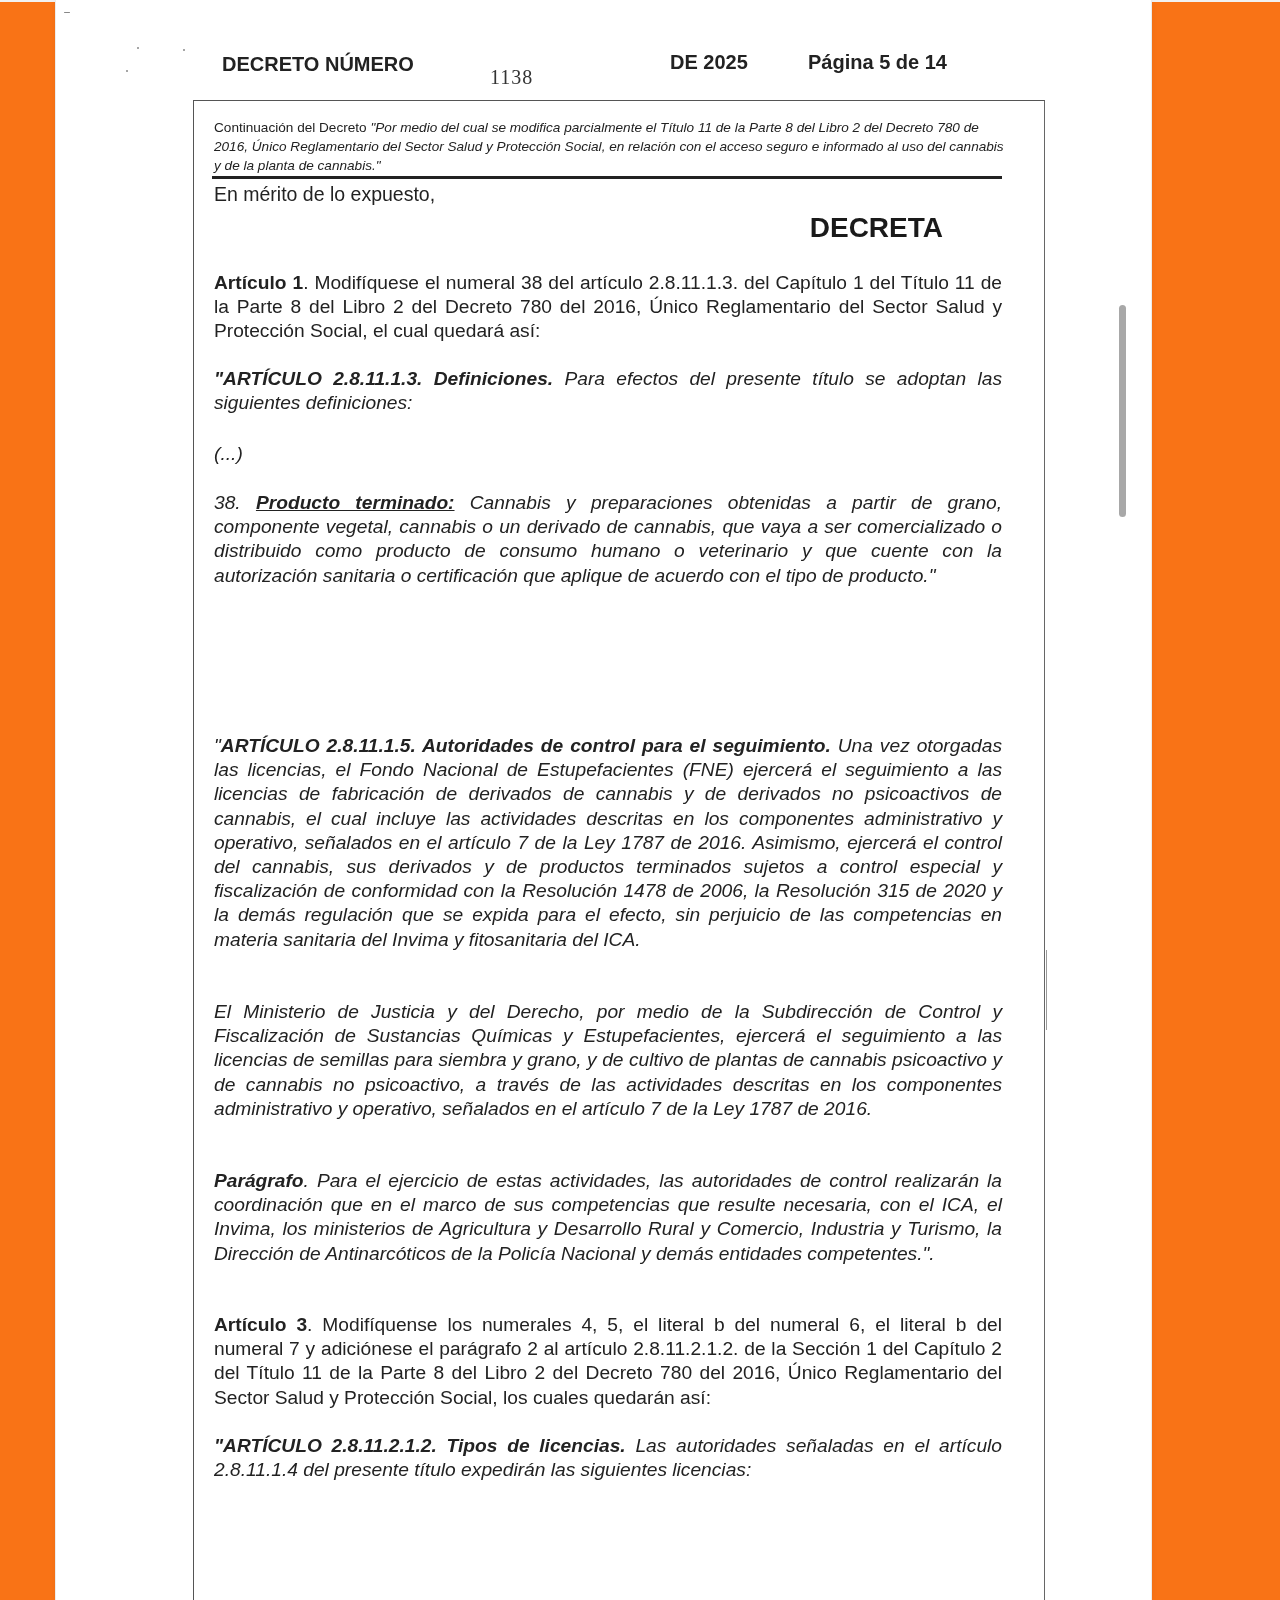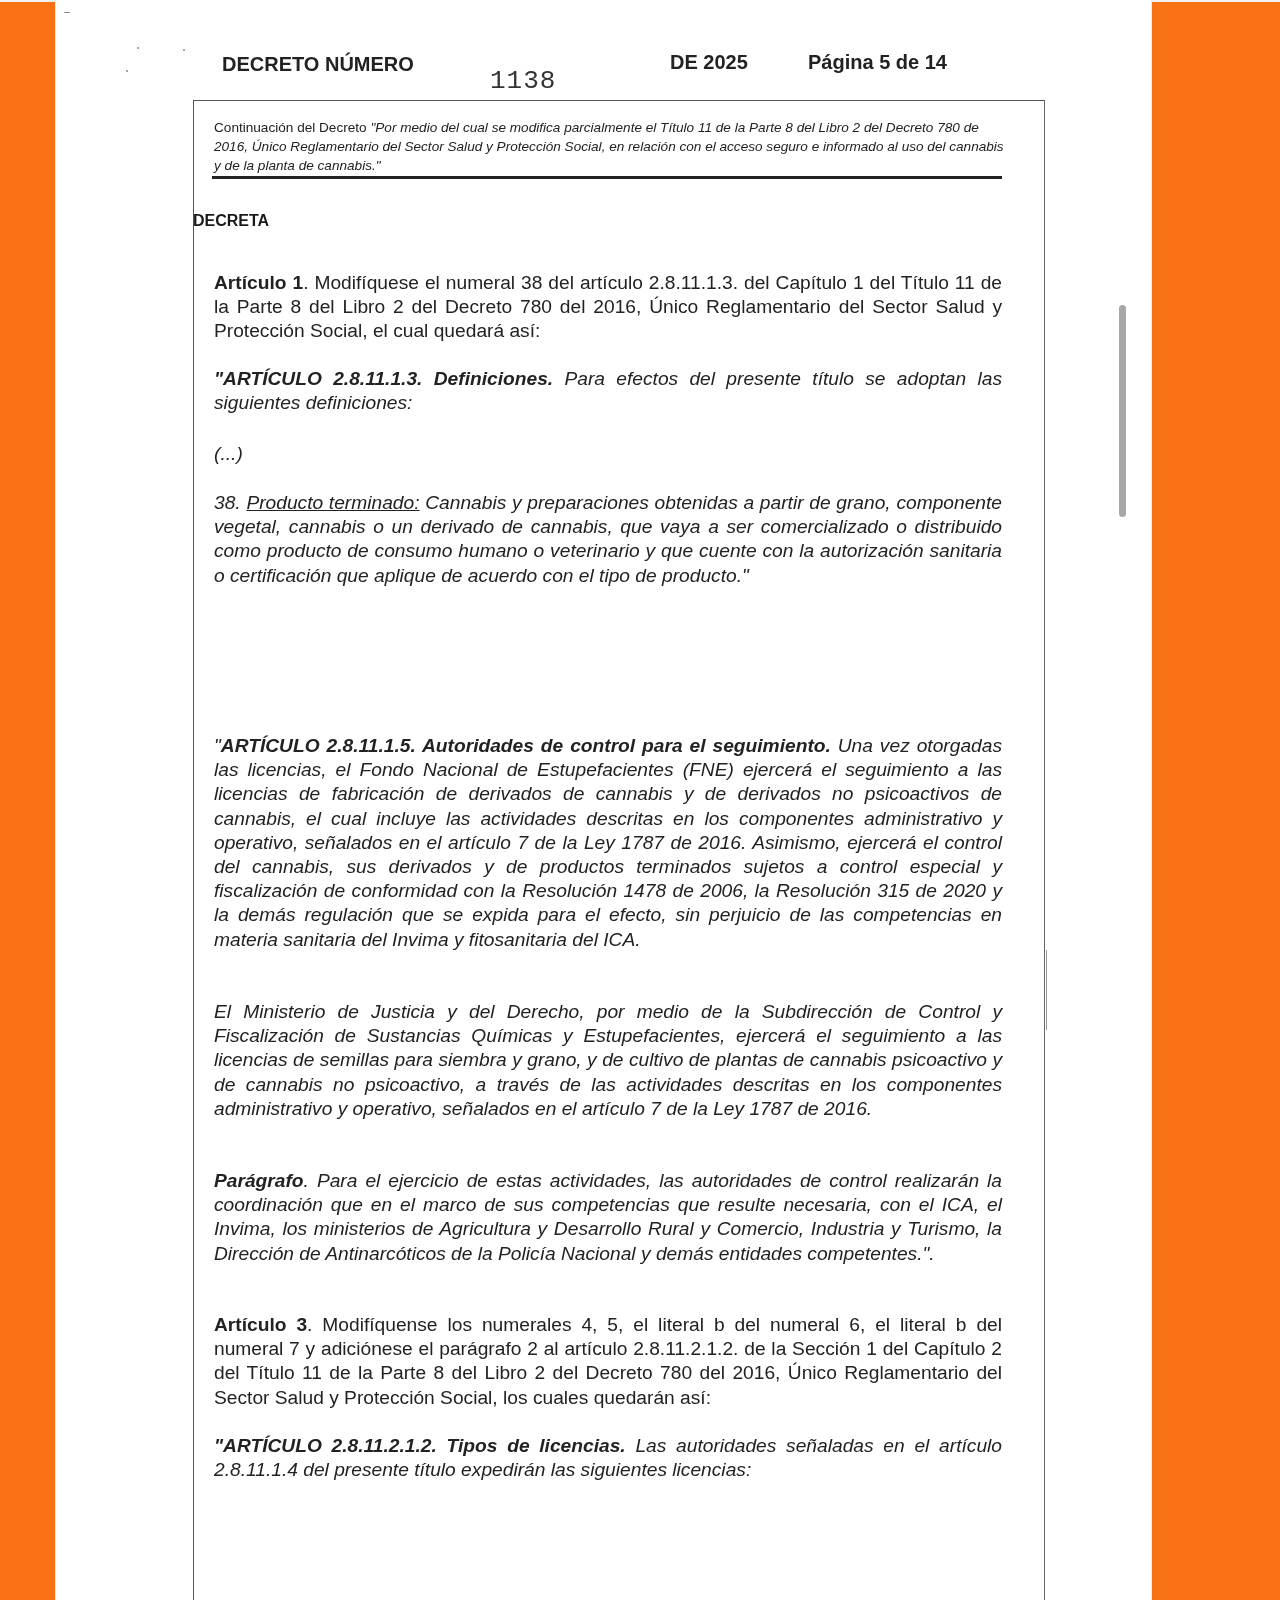--- a/index.html
+++ b/index.html
@@ -21,22 +21,22 @@
     border-right: 1px solid #ececec;
     box-shadow: 0 0 6px rgba(0,0,0,0.06);
   }
   .top-edge { position:absolute; left:0; top:0; width:1280px; height:2px; background:#f2f2f2; }
   .speck { position:absolute; width:2px; height:2px; background:#888; border-radius:1px; }
   .header {
     position: absolute; top: 48px; left: 0; width: 1280px; height: 50px;
   }
   .hdr-label { position:absolute; font-weight:bold; font-size:20px; color:#222; }
   .hdr-number {
-    position:absolute; left:490px; top:18px; font-family:Liberation Mono, monospace;
-    font-size:26px; letter-spacing:1px; color:#333;
+    position:absolute; left:490px; top:18px; font-family:Liberation Serif, serif;
+    font-size:20px; letter-spacing:1px; color:#333;
   }
   .frame {
     position: absolute; left: 193px; top: 100px; width: 850px; height: 1500px;
     border-left: 1.5px solid #555;
     border-right: 1.5px solid #666;
     border-top: 1.5px solid #555;
   }
   .content { position:absolute; left: 214px; width: 790px; }
   .continuation {
     top: 118px; font-size: 13.6px; line-height: 19px; color:#222;
@@ -45,26 +45,26 @@
   .continuation i { font-style: italic; }
   .rule {
     position:absolute; left: 212px; top: 176px; width: 790px; height: 2.5px; background:#222;
   }
   p { margin: 0; }
   .body-text {
     font-size: 19.2px; line-height: 24.2px; color:#222; text-align: justify;
   }
   .block { position:absolute; left:214px; width:788px; }
   .center-title {
-    position:absolute; left:193px; width:750px; top:212px; text-align:left;
-    font-weight:bold; font-size:16px;
+    position:absolute; left:193px; width:750px; top:212px; text-align:right;
+    font-weight:bold; font-size:28px;
   }
   .it { font-style: italic; }
   .b { font-weight: bold; }
-  .u { text-decoration: underline; }
+  .u { text-decoration: underline; font-weight: bold; }
   .scroll-track {
     position:absolute; left: 1115px; top: 100px; width: 14px; height: 1400px;
   }
   .scroll-thumb {
     position:absolute; left: 1119px; top: 305px; width: 7px; height: 212px;
     background:#a8a8a8; border-radius: 4px;
   }
   .faint-line { position:absolute; width:1px; background:#aaa; }
 </style>
 </head>
@@ -88,20 +88,21 @@
 
   <div class="frame"></div>
   <div class="faint-line" style="left:1046px;top:950px;height:80px;background:#999;"></div>
 
   <div class="content continuation">
     <b>Continuación del Decreto</b>
     <i>"Por medio del cual se modifica parcialmente el Título 11 de la Parte 8 del Libro 2 del Decreto 780 de 2016, Único Reglamentario del Sector Salud y Protección Social, en relación con el acceso seguro e informado al uso del cannabis y de la planta de cannabis."</i>
   </div>
   <div class="rule"></div>
 
+  <p class="block body-text" style="top:182px;font-size:19.5px;">En mérito de lo expuesto,</p>
   <div class="center-title">DECRETA</div>
 
   <p class="block body-text" style="top:271px;">
     <span class="b">Artículo 1</span><span>. Modifíquese el numeral 38 del artículo 2.8.11.1.3. del Capítulo 1 del Título 11 de la Parte 8 del Libro 2 del Decreto 780 del 2016, Único Reglamentario del Sector Salud y Protección Social, el cual quedará así:</span>
   </p>
 
   <p class="block body-text it" style="top:367px;">
     <span class="b">"ARTÍCULO 2.8.11.1.3. Definiciones.</span><span> Para efectos del presente título se adoptan las siguientes definiciones:</span>
   </p>
 

